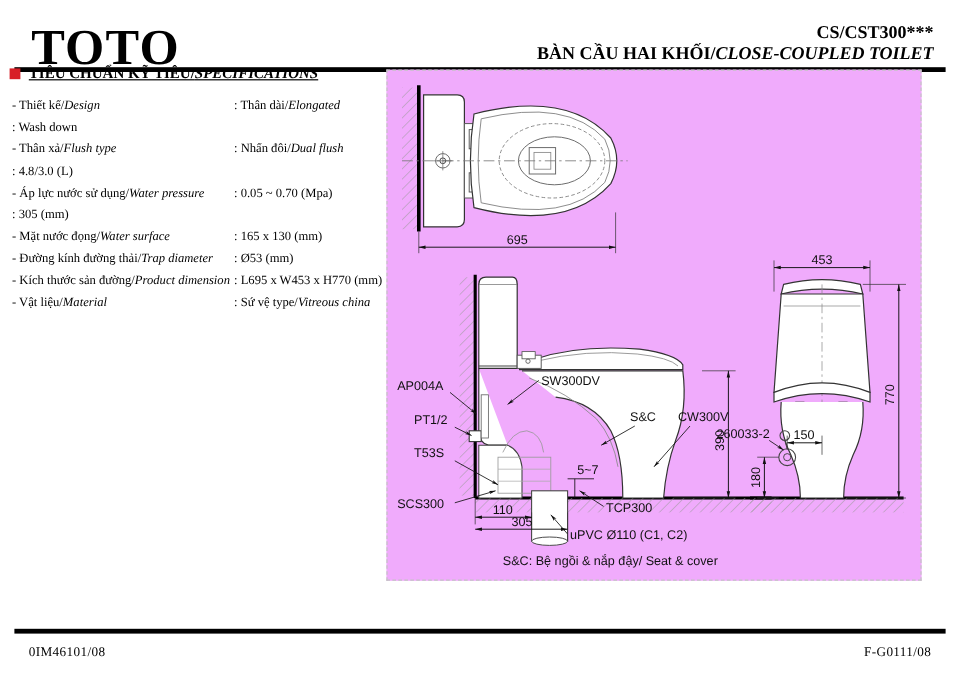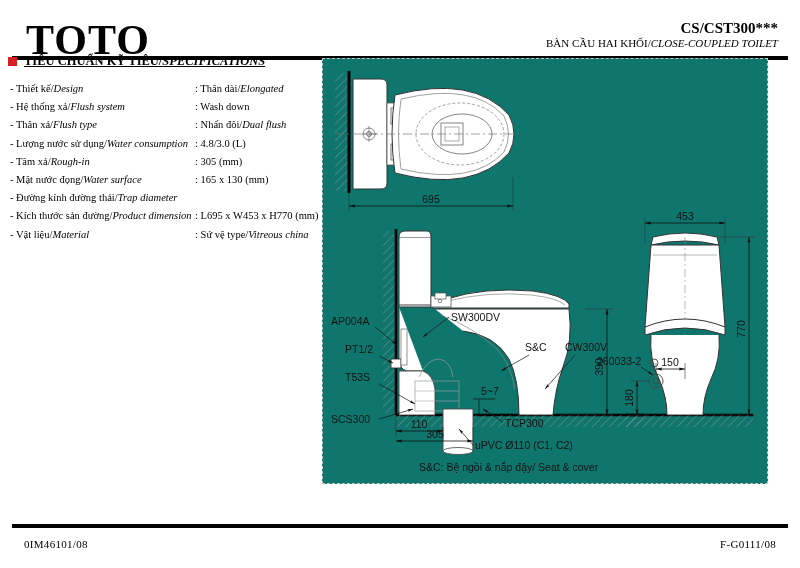--- a/index.html
+++ b/index.html
@@ -31,22 +31,22 @@
     font-family: "Liberation Serif", serif;
     font-weight: bold;
     font-size: 15px;
     letter-spacing: 0px;
     white-space: nowrap;
     text-align: center;
   }
   #product-name {
     position: absolute; right: 22px; top: 21px;
     font-family: "Liberation Serif", serif;
-    font-size: 11px;
-    font-weight: normal;
+    font-size: 15px;
+    font-weight: bold;
     white-space: nowrap;
   }
   #product-name .it { font-style: italic; }
   #header-rule {
     position: absolute; left: 12px; top: 40px; width: 776px; height: 4px;
     background: #000;
   }
 
   
   #spec-heading {
@@ -72,21 +72,21 @@
   }
   .spec-label { width: 185px; flex: 0 0 185px; }
   .spec-value { flex: 1; }
   .it { font-style: italic; }
 
   
   #drawing-panel {
     position: absolute; left: 322px; top: 58px;
     width: 446px; height: 426px;
     border: 1px dashed #c3c3c3;
-    background: #0f766e;
+    background: #f0abfc;
   }
   #drawing-svg { position: absolute; left: 0; top: 0; }
 
   
   #footer-rule {
     position: absolute; left: 12px; top: 524px; width: 776px; height: 4px;
     background: #000;
   }
   #footer-left {
     position: absolute; left: 24px; top: 538px;
@@ -117,41 +117,43 @@
       <span>TIÊU CHUẨN KỸ TIÊU/</span><span class="it">SPECIFICATIONS</span>
     </span>
   </div>
 
   <div id="spec-list">
     <div class="spec-row">
       <span class="spec-label"><span>- Thiết kế/</span><span class="it">Design</span></span>
       <span class="spec-value"><span>: Thân dài/</span><span class="it">Elongated</span></span>
     </div>
     <div class="spec-row">
-      <span class="spec-label"><span>- Hệ thống xả/</span><span class="it">Flush system</span></span>
       <span class="spec-value"><span>: Wash down</span><span class="it"></span></span>
     </div>
     <div class="spec-row">
       <span class="spec-label"><span>- Thân xả/</span><span class="it">Flush type</span></span>
       <span class="spec-value"><span>: Nhấn đôi/</span><span class="it">Dual flush</span></span>
     </div>
     <div class="spec-row">
-      <span class="spec-label"><span>- Lượng nước sử dụng/</span><span class="it">Water consumption</span></span>
       <span class="spec-value"><span>: 4.8/3.0 (L)</span><span class="it"></span></span>
     </div>
     <div class="spec-row">
-      <span class="spec-label"><span>- Tâm xả/</span><span class="it">Rough-in</span></span>
+      <span class="spec-label"><span>- Áp lực nước sử dụng/</span><span class="it">Water pressure</span></span>
+      <span class="spec-value"><span>: 0.05 ~ 0.70 (Mpa)</span><span class="it"></span></span>
+    </div>
+    <div class="spec-row">
       <span class="spec-value"><span>: 305 (mm)</span><span class="it"></span></span>
     </div>
     <div class="spec-row">
       <span class="spec-label"><span>- Mặt nước đọng/</span><span class="it">Water surface</span></span>
       <span class="spec-value"><span>: 165 x 130 (mm)</span><span class="it"></span></span>
     </div>
     <div class="spec-row">
       <span class="spec-label"><span>- Đường kính đường thải/</span><span class="it">Trap diameter</span></span>
+      <span class="spec-value"><span>: Ø53 (mm)</span><span class="it"></span></span>
     </div>
     <div class="spec-row">
       <span class="spec-label"><span>- Kích thước sản đường/</span><span class="it">Product dimension</span></span>
       <span class="spec-value"><span>: L695 x W453 x H770 (mm)</span><span class="it"></span></span>
     </div>
     <div class="spec-row">
       <span class="spec-label"><span>- Vật liệu/</span><span class="it">Material</span></span>
       <span class="spec-value"><span>: Sứ vệ type/</span><span class="it">Vitreous china</span></span>
     </div>
   </div>

